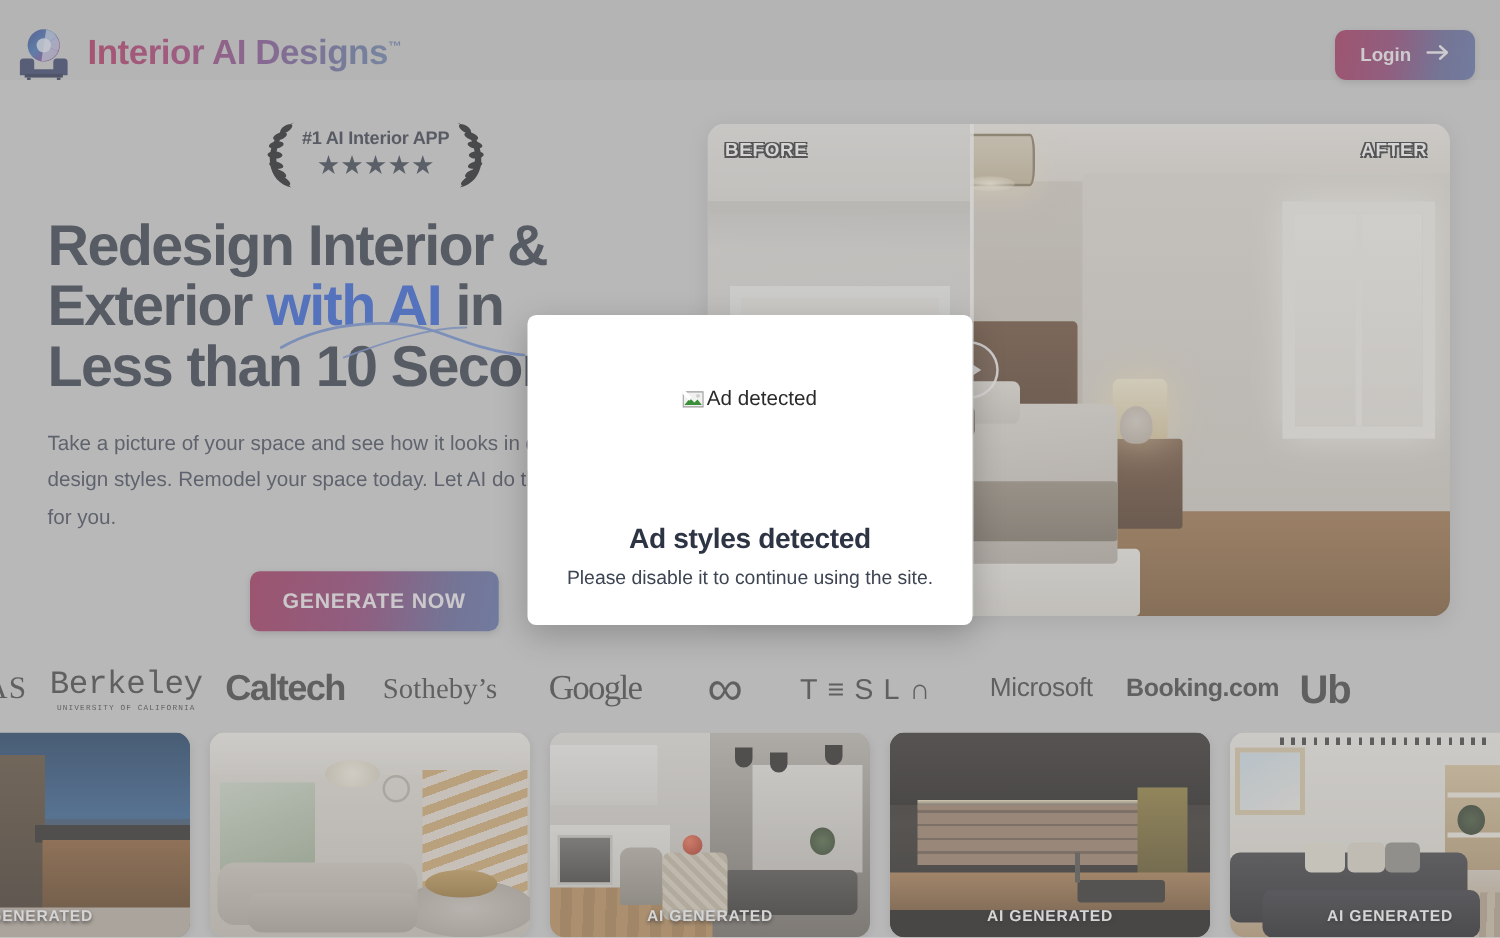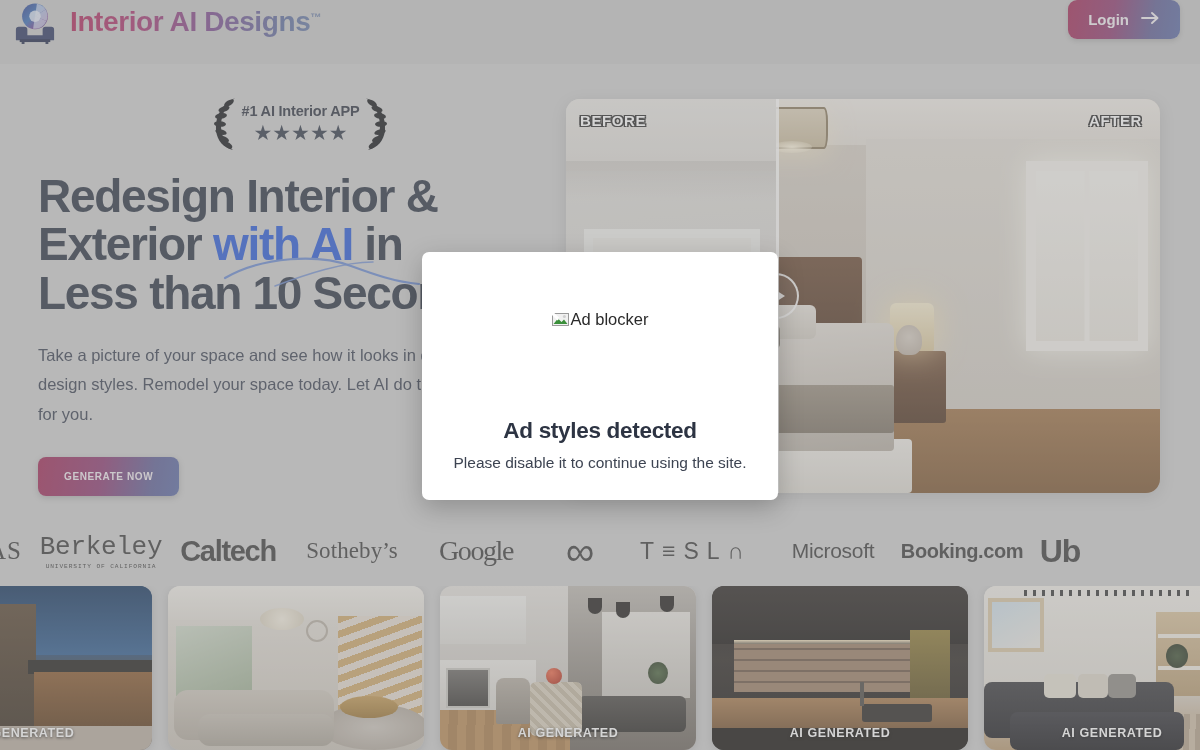--- a/index.html
+++ b/index.html
@@ -20,21 +20,21 @@
     overflow: hidden;
   }
 
   
   .header {
     position: absolute;
     top: 0; left: 0;
     width: 1200px;
     height: 64px;
     display: flex;
-    align-items: flex-start;
+    align-items: flex-end;
     padding: 0 20px 0 14px;
     background: #c8c8c8;
     z-index: 5;
   }
   .brand {
     display: flex;
     align-items: center;
     gap: 14px;
   }
   .logo-mark {
@@ -127,26 +127,27 @@
   }
   .subtext {
     margin-top: 24px;
     font-size: 16.5px;
     line-height: 1.78;
     color: #3b4252;
     width: 470px;
   }
   .generate-btn {
     margin-top: 28px;
+    margin-left: 162px;
     display: inline-block;
     padding: 14px 26px;
     border-radius: 8px;
     background: linear-gradient(100deg, #a02a56 0%, #8c3a72 45%, #5e5f96 80%, #5a6aa4 100%);
     color: #efe9ef;
-    font-size: 10px;
+    font-size: 17px;
     font-weight: bold;
     letter-spacing: 0.6px;
     border: none;
     cursor: pointer;
     box-shadow: 0 2px 6px rgba(0,0,0,0.18);
   }
 
   
   .hero-compare {
     position: absolute;
@@ -736,20 +737,20 @@
     <div class="broken-img-row">
       <span class="broken-img-icon">
         <svg viewBox="0 0 17 17" width="17" height="17">
           <rect x="0.5" y="2.5" width="16" height="12" fill="#f1f1f1" stroke="#9a9a9a" stroke-width="1"></rect>
           <path d="M1.5 13 L6 7.5 L9.5 11 L12 8.5 L15.5 13 Z" fill="#3a8f3a"></path>
           <circle cx="12.4" cy="5.6" r="1.5" fill="#cfcfcf"></circle>
           <path d="M0 1 L7 8 L5.5 9.5 L-1 3 Z" fill="#ffffff"></path>
           <path d="M0.6 1.6 L6.4 7.4" stroke="#ffffff" stroke-width="2"></path>
         </svg>
       </span>
-      <span>Ad blocker</span>
+      <span>Ad detected</span>
     </div>
     <div class="modal-spacer"></div>
     <div class="modal-title">Ad styles detected</div>
     <div class="modal-sub">Please disable it to continue using the site.</div>
   </div>
 
 </div>
 
 </body></html>

